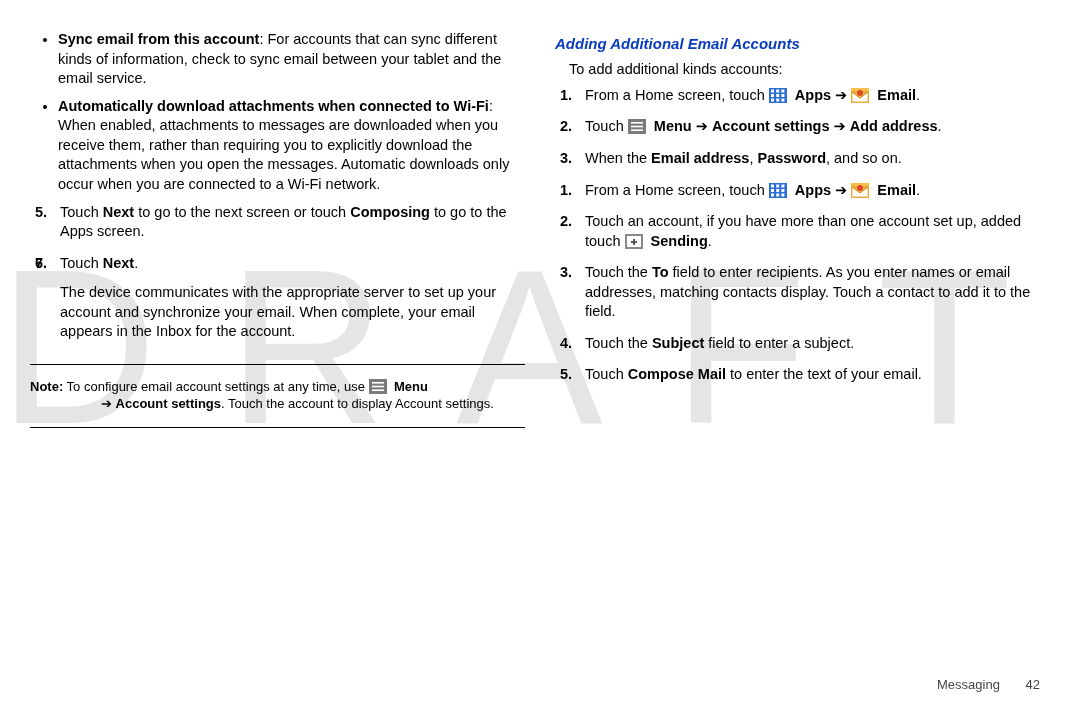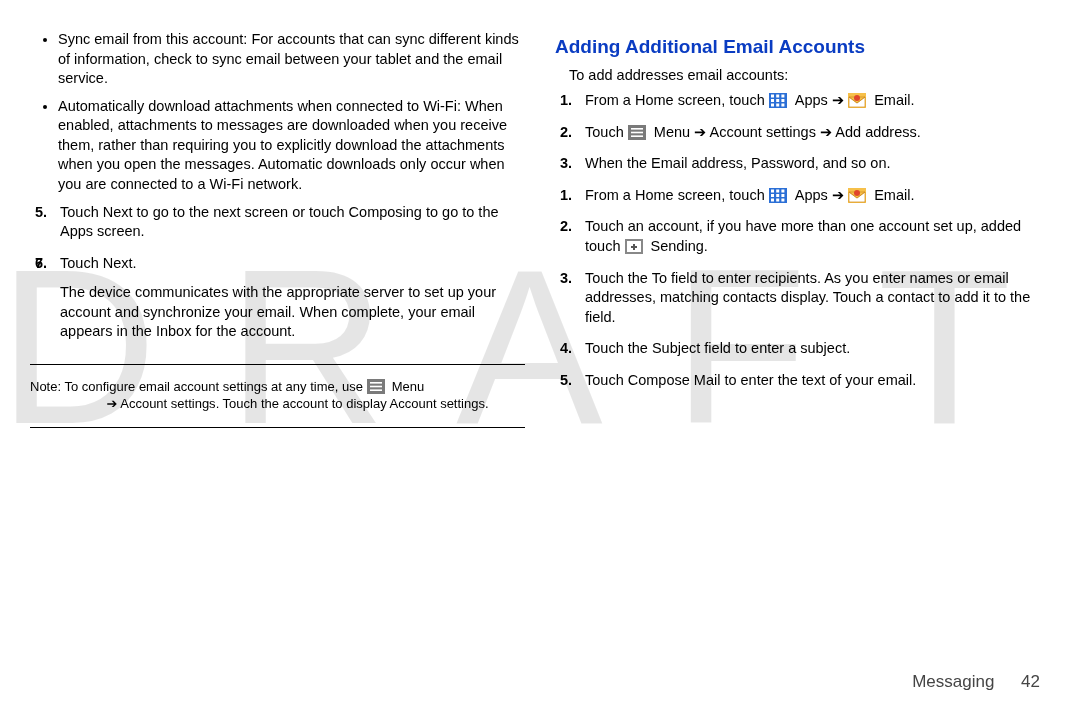--- a/index.html
+++ b/index.html
@@ -76,43 +76,44 @@
     line-height: 1.3;
   }
   .note-block .indent {
     padding-left: 40px;
     display: block;
     text-align: center;
   }
   .section-head {
     color: #0a3cc2;
     font-weight: bold;
+    font-style: italic;
     margin: 4px 0 6px 0;
-    font-size: 19px;
+    font-size: 15px;
   }
   .para {
     margin: 0 0 6px 14px;
   }
   .inline-icon {
     display: inline-block;
     vertical-align: -3px;
     width: 18px;
     height: 15px;
   }
   .footer {
     position: absolute;
     bottom: 28px;
     right: 40px;
-    font-size: 17px;
+    font-size: 13px;
     color: #454545;
   }
   .footer .pagenum {
     margin-left: 22px;
   }
-  b { font-weight: normal; }
+  b { font-weight: bold; }
 </style>
 </head>
 <body>
 
 <div class="watermark">DRAFT</div>
 
 <div class="page">
 
   <div class="col">
     <ul class="bullet-list">
@@ -151,21 +152,21 @@
       &nbsp;<b>Menu</b>
       <span class="indent">
         <span>➔ </span><b>Account settings</b><span>. Touch the account to display Account settings.</span>
       </span>
     </div>
   </div>
 
   <div class="col">
 
     <div class="section-head">Adding Additional Email Accounts</div>
-    <div class="para">To add addresses email accounts:</div>
+    <div class="para">To add additional kinds accounts:</div>
 
     <ol class="num-list">
       <li>
         <span class="num">1.</span>
         <span>From a Home screen, touch </span>
         <svg class="inline-icon" viewBox="0 0 18 15">
             <rect width="18" height="15" fill="#2b6fd6"></rect>
             <g fill="#fff">
               <rect x="2" y="1.5" width="3" height="3"></rect>
               <rect x="7.2" y="1.5" width="3" height="3"></rect>

